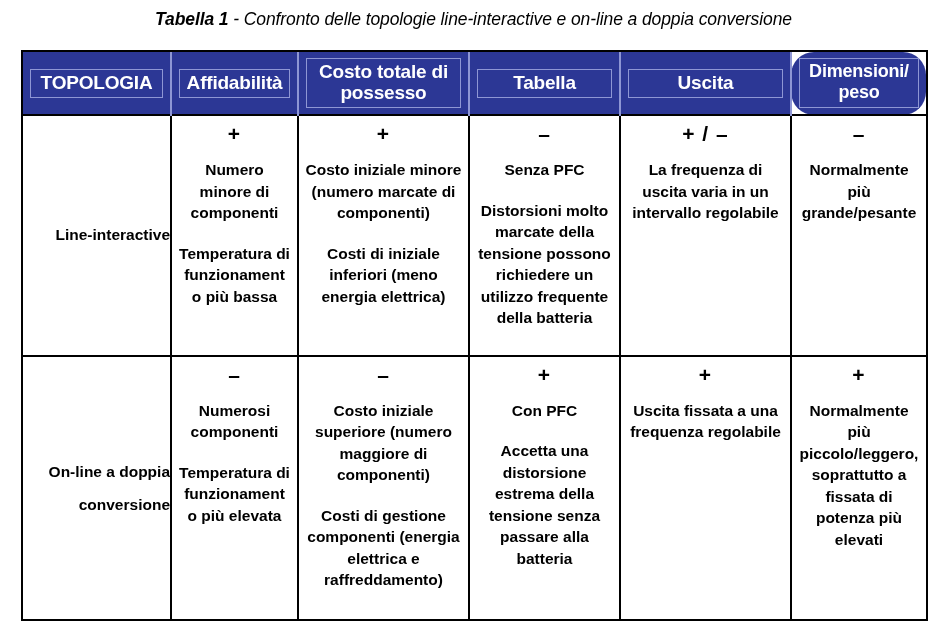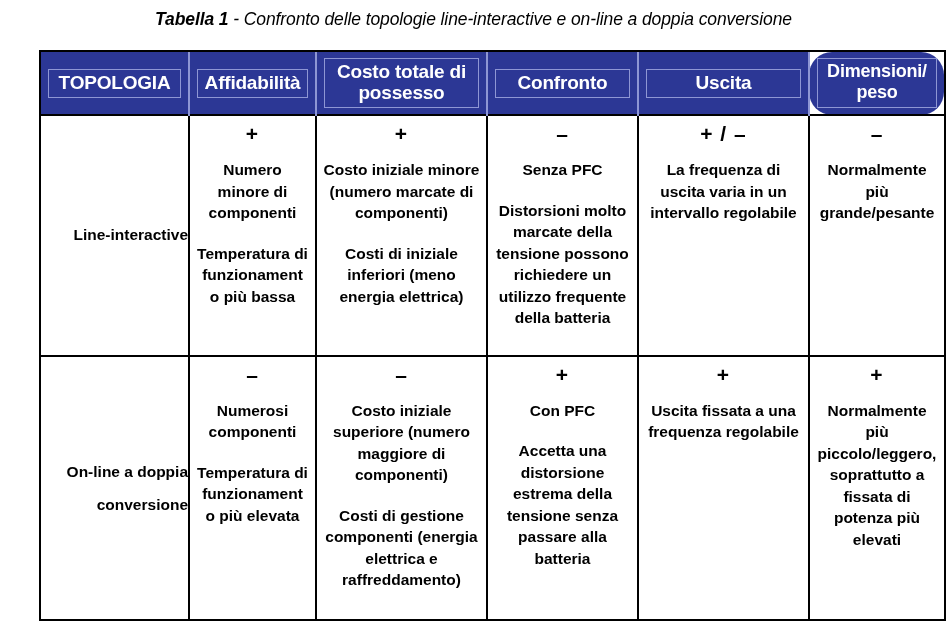--- a/index.html
+++ b/index.html
@@ -37,21 +37,21 @@
     color: #000;
   }
   .caption .cap-strong {
     font-weight: bold;
     font-style: italic;
   }
 
   
   .table-wrap {
     position: absolute;
-    left: 39px;
+    left: 21px;
     top: 50px;
     width: 907px;
     height: 571px;
     box-sizing: border-box;
     border: 2px solid #000000;
   }
 
   table.cmp {
     border-collapse: collapse;
     table-layout: fixed;
@@ -164,21 +164,21 @@
           <th>
             <div class="hdr-box">TOPOLOGIA</div>
           </th>
           <th>
             <div class="hdr-box">Affidabilità</div>
           </th>
           <th>
             <div class="hdr-box">Costo totale di possesso</div>
           </th>
           <th>
-            <div class="hdr-box">Confronto</div>
+            <div class="hdr-box">Tabella</div>
           </th>
           <th>
             <div class="hdr-box">Uscita</div>
           </th>
           <th>
             <div class="hdr-box small">Dimensioni/ peso</div>
           </th>
         </tr>
       </thead>
 

